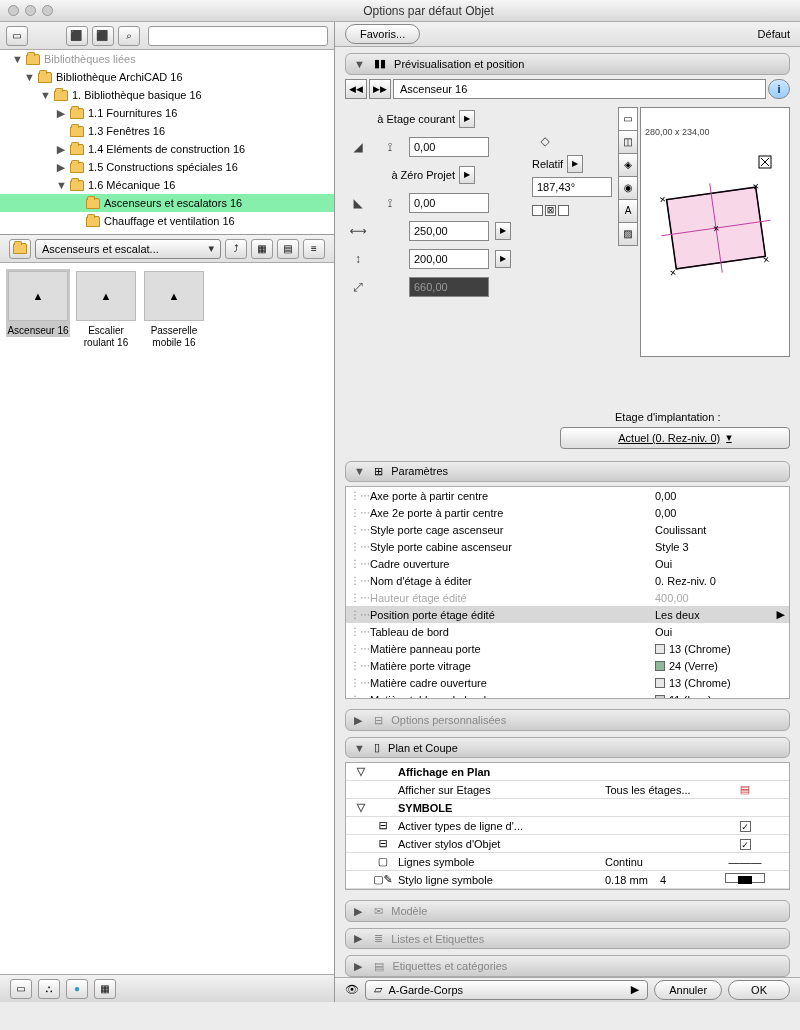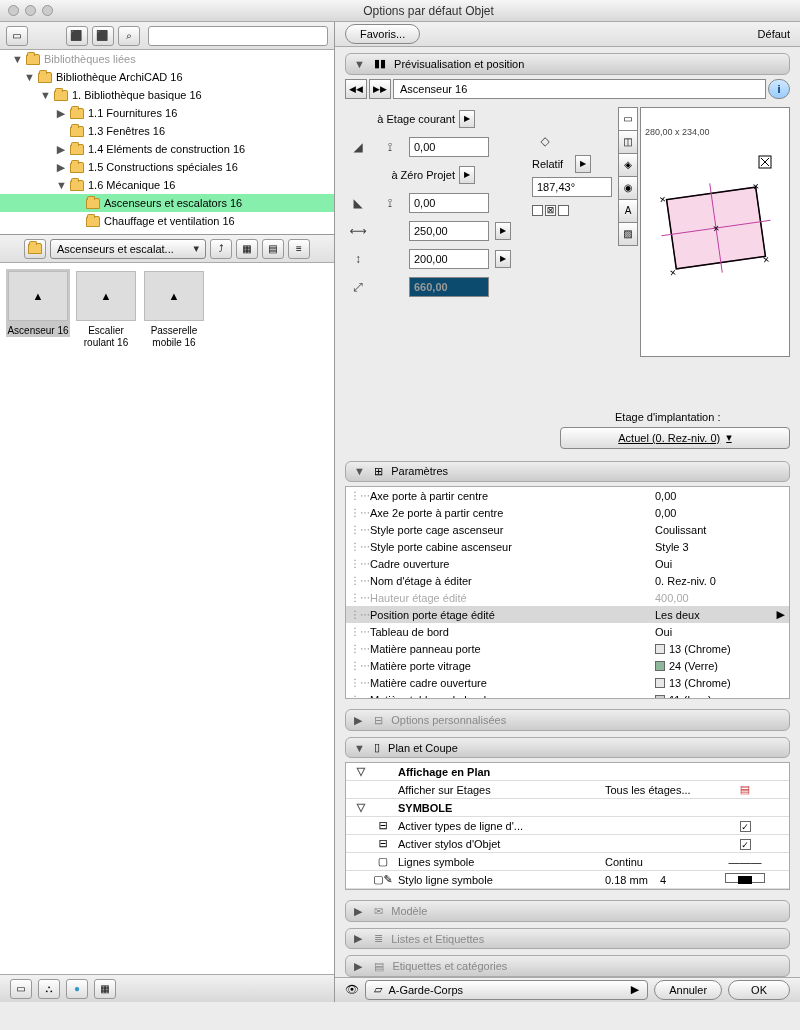--- a/index.html
+++ b/index.html
@@ -18,21 +18,21 @@
 .tbtn { width: 22px; height: 20px; border: 1px solid #999; background: linear-gradient(#fff,#ddd); border-radius: 3px; display:flex; align-items:center; justify-content:center; font-size:10px; }
 .search-l { flex:1; height: 20px; border: 1px solid #999; background: #fff; border-radius: 3px; margin-left: 4px; }
 
 .tree { flex: 0 0 185px; overflow: auto; background: #fff; border-bottom: 1px solid #999; }
 .tree-row { display: flex; align-items: center; height: 18px; padding-left: var(--ind,6px); gap: 4px; }
 .tree-row.sel { background: #86efac; }
 .tw { width: 10px; text-align: center; color:#555; }
 .folder { width: 14px; height: 11px; background: #f5c95f; border:1px solid #c09020; border-radius: 2px 2px 0 0; position: relative; }
 .folder::before { content:""; position:absolute; top:-3px; left:0; width:6px; height:3px; background:#f5c95f; border:1px solid #c09020; border-bottom:none; border-radius:2px 2px 0 0; }
 
-.mid-toolbar { height: 28px; background: linear-gradient(#f2f2f2,#e0e0e0); border-bottom: 1px solid #aaa; display: flex; align-items: center; padding: 0 24px; gap: 4px; }
+.mid-toolbar { height: 28px; background: linear-gradient(#f2f2f2,#e0e0e0); border-bottom: 1px solid #aaa; display: flex; align-items: center; padding: 0 9px; gap: 4px; }
 .drop { flex:1; height: 20px; border: 1px solid #888; background: linear-gradient(#fff,#ddd); border-radius: 3px; display:flex; align-items:center; padding:0 6px; justify-content:space-between; }
 .drop span.arr { color:#333; }
 
 .grid { flex:1; background:#fff; padding: 6px; display:flex; gap:4px; align-items:flex-start; }
 .gitem { width: 64px; text-align:center; }
 .gitem.sel { background:#c8c8c8; }
 .thumb { width:60px; height:50px; margin:2px auto 4px; background:#ddd; border:1px solid #bbb; display:flex; align-items:center; justify-content:center; }
 .glabel { font-size:10px; line-height:12px; }
 
 .topbar-r { height: 28px; background: linear-gradient(#f2f2f2,#e0e0e0); border-bottom: 1px solid #aaa; display:flex; align-items:center; padding:0 10px; justify-content:space-between; }
@@ -43,21 +43,21 @@
 .section-hd.coll { color:#888; }
 
 .panel { margin: 4px 10px; }
 
 .posgrid { display:flex; gap:6px; }
 .poscol { display:flex; flex-direction:column; gap:4px; }
 .numrow { display:flex; align-items:center; gap:6px; height:24px; }
 .numlabel { width:130px; text-align:right; font-size:11px; display:flex; justify-content:flex-end; align-items:center; gap:4px; }
 .numicon { width:26px; height:20px; display:flex; align-items:center; justify-content:center; font-size:12px; color:#444; border:1px solid transparent; }
 .numin { width:80px; height:20px; border:1px solid #888; background:#fff; padding:0 4px; text-align:left; }
-.numin.ro { color:#999; background:#0c4a6e;font-weight:bold; }
+.numin.ro { color:#999; background:#404040; }
 .stepbtn { width:16px; height:18px; border:1px solid #888; background:linear-gradient(#fff,#ddd); font-size:8px; display:flex; align-items:center; justify-content:center; }
 
 .preview { width:150px; height:250px; border:1px solid #888; background:#fff; position:relative; }
 .previewtabs { position:absolute; left:-22px; top:0; width:20px; display:flex; flex-direction:column; }
 .ptab { width:20px; height:24px; border:1px solid #888; background:linear-gradient(#fff,#ddd); margin-bottom:-1px; font-size:10px; display:flex; align-items:center; justify-content:center; }
 .ptab.act { background:#fff; }
 
 .namebar { display:flex; gap:2px; margin:4px 10px; }
 .namebar .nav { width:22px; height:20px; border:1px solid #888; background:linear-gradient(#fff,#ddd); display:flex; align-items:center; justify-content:center; font-size:9px; }
 .namebar .nm { flex:1; height:20px; border:1px solid #888; background:#fff; padding:0 6px; display:flex; align-items:center; }
@@ -260,21 +260,21 @@
           </div>
           <div class="numrow">
             <span class="numicon">⤢</span>
             <span class="numicon"></span>
             <input class="numin ro" readonly="" value="660,00" style="">
           </div>
         </div>
 
         <div class="poscol" style="width:90px; padding-top:24px;">
           <span class="numicon">◇</span>
-          <div style="display:flex; align-items:center; gap:12px;text-align:center;">
+          <div style="display:flex; align-items:center; gap:4px;text-align:center;">
             <span>Relatif</span>
             <span class="stepbtn">▶</span>
           </div>
           <input class="numin" style="width: 80px;" value="187,43°">
           <div style="display:flex; gap:2px; margin-top:4px;">
             <span class="cb"></span>
             <span class="cb">⊠</span>
             <span class="cb"></span>
           </div>
         </div>

